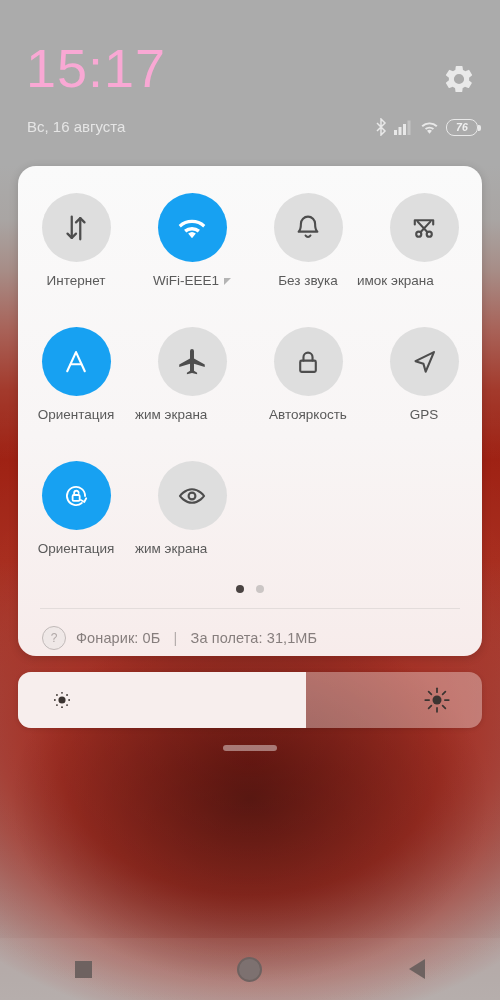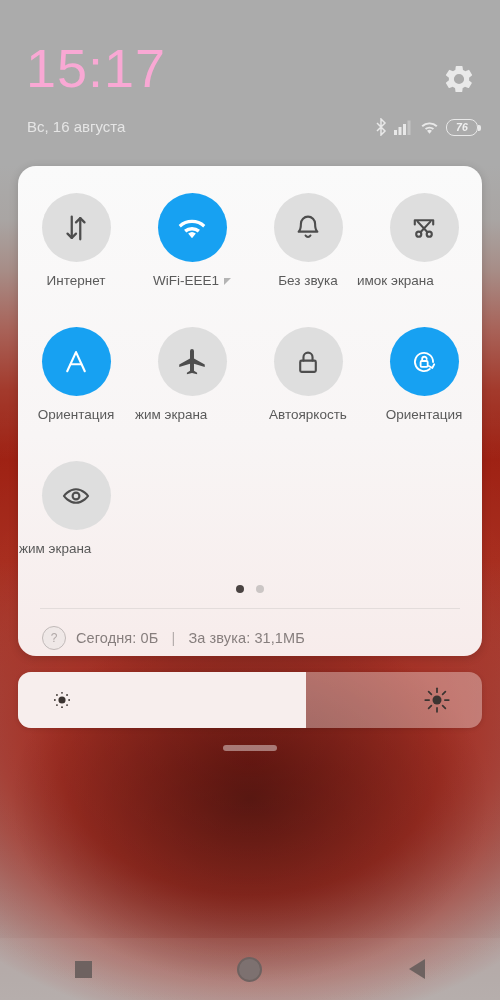--- a/index.html
+++ b/index.html
@@ -312,20 +312,30 @@
         <svg class="tile-icon" viewBox="0 0 24 24" fill="none" stroke="#4d4d4d" stroke-width="1.5" stroke-linecap="round" stroke-linejoin="round">
           <rect x="6.5" y="11" width="11" height="8" rx="1"></rect>
           <path d="M8.8 11V8.6a3.2 3.2 0 016.4 0V11"></path>
         </svg>
       </div>
       <div class="tile-label-row">
         <span class="tile-label">Автояркость</span>
       </div>
     </div>
 
+    <div class="tile">
+      <div class="tile-circle">
+        <svg class="tile-icon" viewBox="0 0 24 24" fill="none" stroke="#4d4d4d" stroke-width="1.5" stroke-linejoin="round">
+          <path d="M19 5L6 11.4l5.6 1.8 1.6 5.6z"></path>
+        </svg>
+      </div>
+      <div class="tile-label-row">
+        <span class="tile-label">GPS</span>
+      </div>
+    </div>
 
     <div class="tile">
       <div class="tile-circle on">
         <svg class="tile-icon" viewBox="0 0 24 24" fill="none" stroke="#ffffff" stroke-width="1.3" stroke-linecap="round" stroke-linejoin="round">
           <path d="M18.4 12a6.4 6.4 0 10-2.3 4.9"></path>
           <path d="M19.2 13.6l-1.3 2.6-2.5-1.4"></path>
           <rect x="9.6" y="11.3" width="5" height="4.1" rx="0.8"></rect>
           <path d="M10.7 11.3V9.9a1.6 1.6 0 013.2 0"></path>
         </svg>
       </div>
@@ -353,23 +363,23 @@
     <span class="dot"></span>
   </div>
 
   <div id="panel-divider"></div>
 
   <div id="data-usage">
     <div id="help-icon">
       <span>?</span>
     </div>
     <div id="usage-text">
-      <span>Сегодня: 0Б</span>
+      <span>Фонарик: 0Б</span>
       <span class="usage-sep">|</span>
-      <span>За звука: 31,1МБ</span>
+      <span>За полета: 31,1МБ</span>
     </div>
   </div>
 </div>
 
 <div id="brightness">
   <div id="brightness-fill" style="width: 62%;"></div>
   <svg class="bright-ico" id="bright-low" width="22" height="22" viewBox="0 0 24 24" fill="#3b3431">
     <circle cx="12" cy="12" r="3.9"></circle>
     <circle cx="12" cy="4.2" r="1"></circle>
       <circle cx="12" cy="19.8" r="1"></circle>

